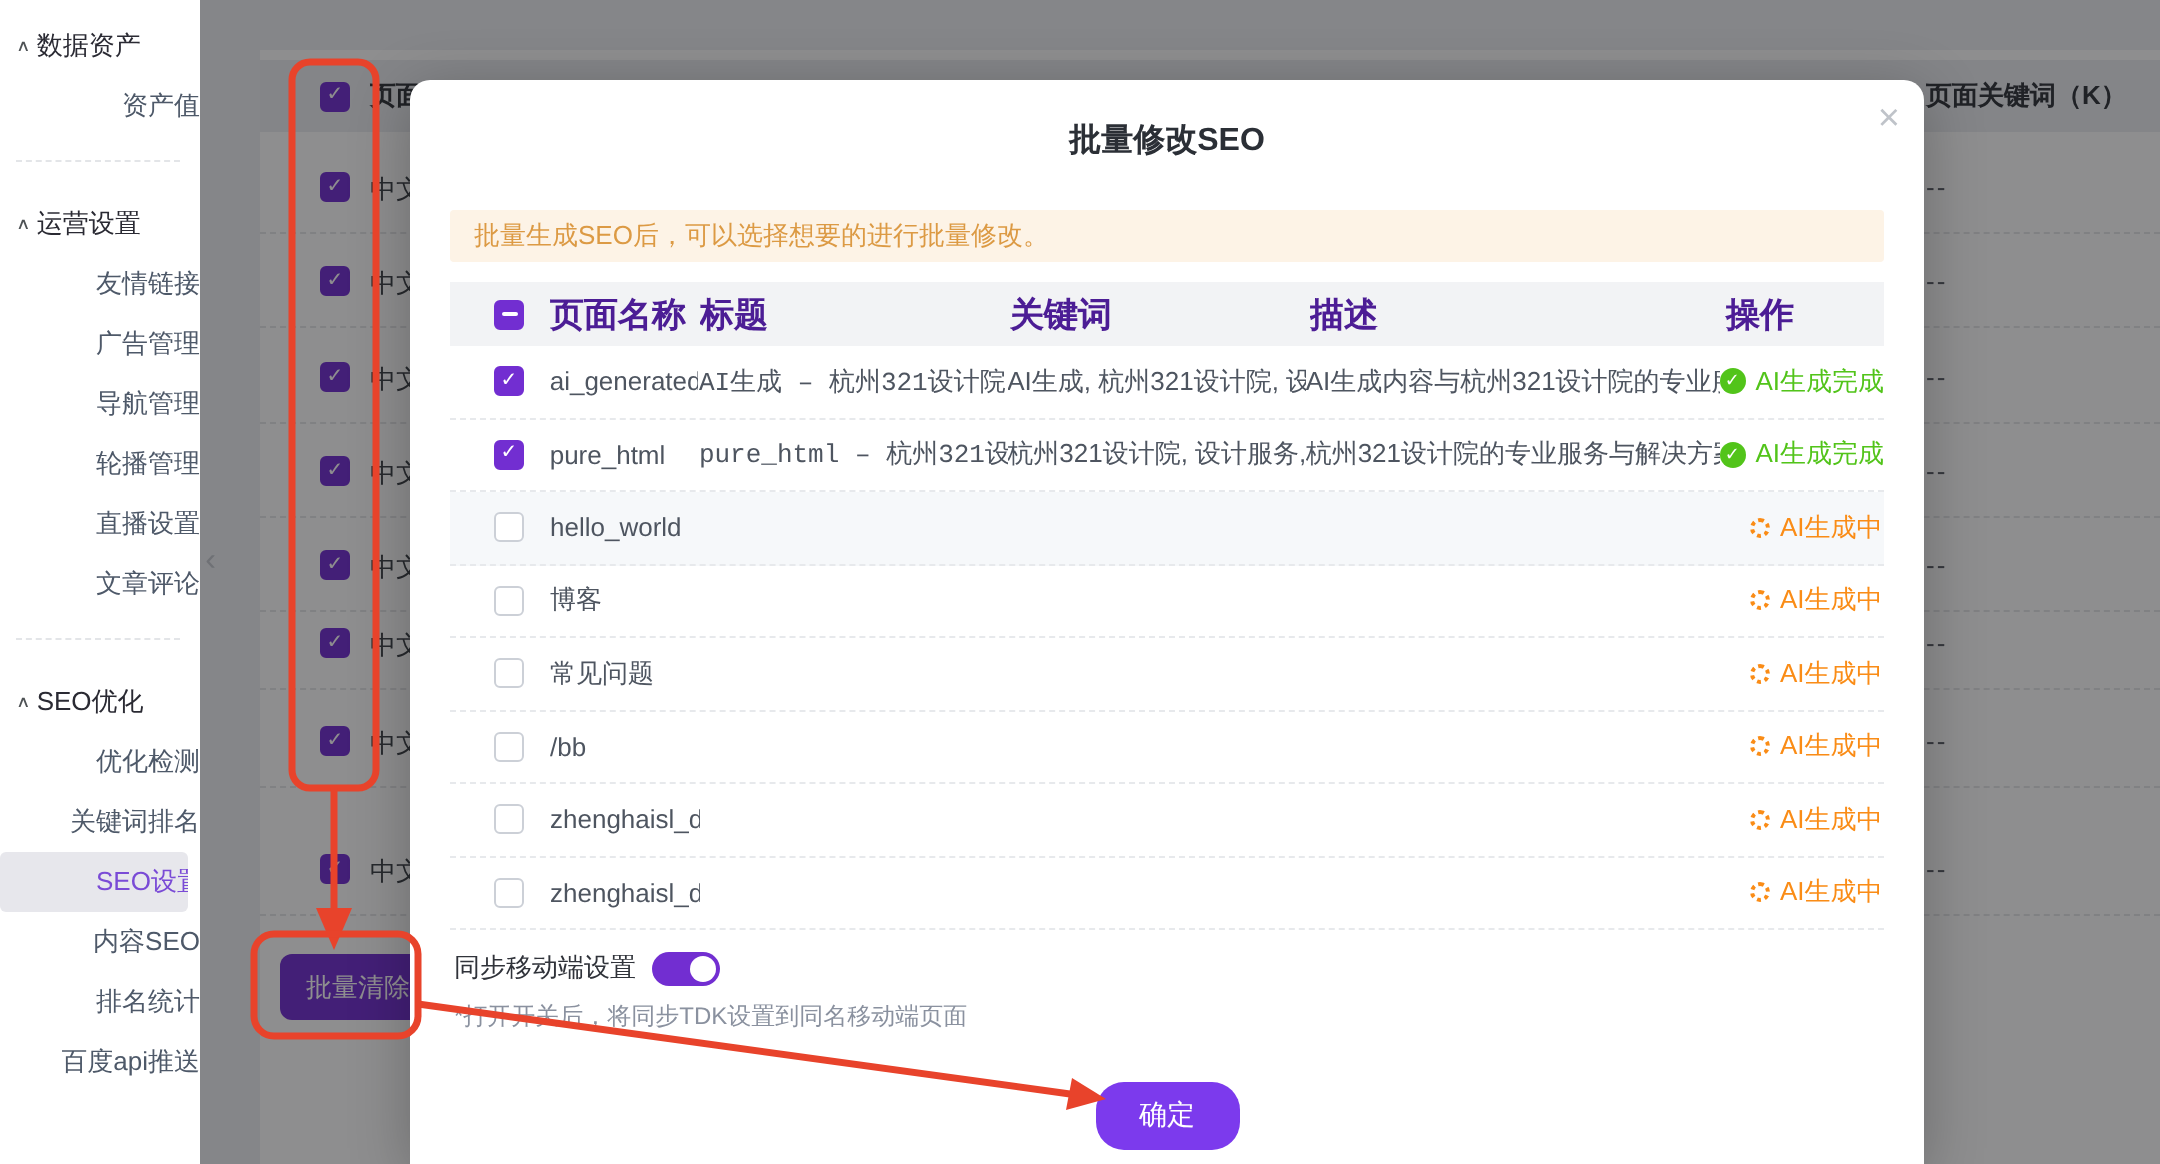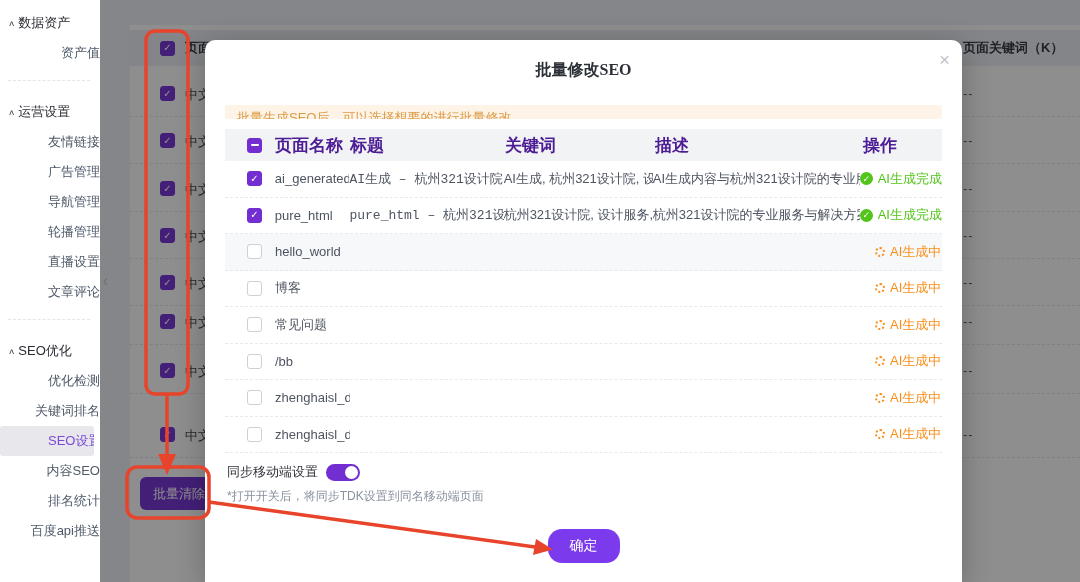--- a/index.html
+++ b/index.html
@@ -36,22 +36,22 @@
   .cb.checked::after { content:"✓"; color:#fff; font-size:10px; line-height:1; }
   .cb.indet { background:var(--purple,#722ed1); border-color:var(--purple,#722ed1); }
   .cb.indet::after { content:""; width:8px; height:2px; background:#fff; border-radius:1px; }
 
   
   .dim { position:absolute; left:100px; top:0; width:980px; height:582px; background:rgba(15,15,18,.47); z-index:10; }
 
   
   .modal { position:absolute; left:205px; top:40px; width:757px; height:542px; background:#fff; border-radius:10px 10px 0 0; z-index:20; box-shadow:0 6px 30px rgba(0,0,0,.25); }
   .modal-close { position:absolute; top:10px; right:12px; font-size:19px; color:#bfc3c9; cursor:pointer; line-height:1; }
-  .modal-title { margin-top:20px; text-align:center; font-size:16px; font-weight:600; color:#2b2f36;font-family:Liberation Serif, serif; }
-  .notice { margin:24px 20px 0; height:14px; line-height:26px; background:var(--notice-bg,#fdf3e6); color:var(--notice-text,#dc9a44); font-size:13px; padding:0 12px; border-radius:2px; white-space:nowrap; overflow:hidden; }
+  .modal-title { margin-top:20px; text-align:center; font-size:16px; font-weight:600; color:#2b2f36; }
+  .notice { margin:24px 20px 0; height:26px; line-height:26px; background:var(--notice-bg,#fdf3e6); color:var(--notice-text,#dc9a44); font-size:13px; padding:0 12px; border-radius:2px; white-space:nowrap; overflow:hidden; }
 
   .mtable { margin:10px 20px 0; }
   .m-head { display:flex; align-items:center; height:32px; background:#f2f3f5; font-size:17px; font-weight:700; color:#4c1d95; }
   .m-row { display:flex; align-items:center; height:36.5px; border-bottom:1px dashed #e7e9ec; font-size:13px; color:#4e5560; }
   .m-row.highlight { background:#f6f8fa; }
   .col-check { width:50px; padding-left:22px; display:flex; align-items:center; }
   .col-name { width:75px; }
   .col-title { width:155px;font-family:Liberation Mono, monospace; }
   .col-kw { width:150px; }
   .col-desc { width:208px; }

